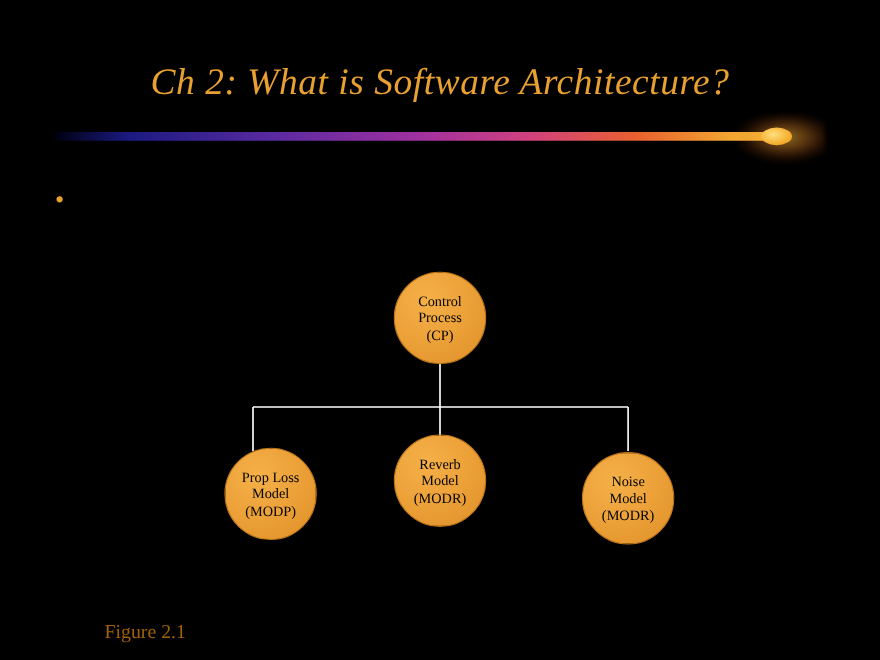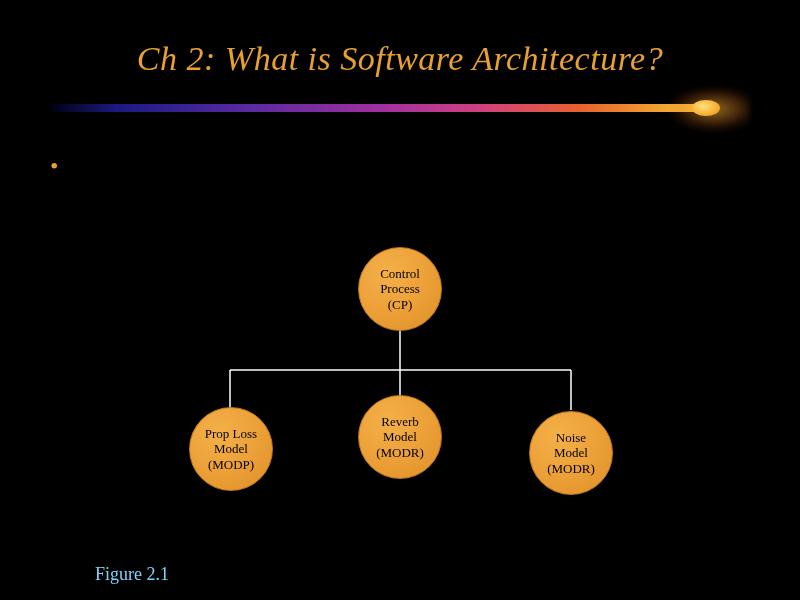--- a/index.html
+++ b/index.html
@@ -9,21 +9,21 @@
     background: #000;
     font-family: Georgia, 'Times New Roman', serif;
     overflow: hidden;
     position: relative;
   }
   .title {
     color: #e8a030;
     font-style: italic;
     font-size: 34px;
     text-align: center;
-    padding-top: 40px;
+    padding-top: 56px;
     font-weight: normal;
     letter-spacing: 0.5px;
   }
   .divider {
     position: relative;
     height: 26px;
     margin-top: 18px;
     margin-left: 50px;
     margin-right: 50px;
   }
@@ -104,21 +104,21 @@
     color: #000;
     font-family: 'Times New Roman', serif;
     font-size: 13px;
     line-height: 1.2;
     border: 1px solid #c07818;
   }
   .figure-label {
     position: absolute;
     bottom: 15px;
     left: 95px;
-    color: #7dd3fc;
+    color: #a16207;
     font-family: Georgia, serif;
     font-size: 18px;
   }
   svg.connectors {
     position: absolute;
     top: 0;
     left: 0;
     width: 800px;
     height: 320px;
   }
@@ -148,21 +148,21 @@
   </svg>
 
   <div class="node" style="left:358px; top:12px;">
     <div>
       <span>Control</span><br>
       <span>Process</span><br>
       <span>(CP)</span>
     </div>
   </div>
 
-  <div class="node" style="left:189px; top:172px;">
+  <div class="node" style="left:204px; top:172px;">
     <div>
       <span>Prop Loss</span><br>
       <span>Model</span><br>
       <span>(MODP)</span>
     </div>
   </div>
 
   <div class="node" style="left:358px; top:160px;">
     <div>
       <span>Reverb</span><br>

